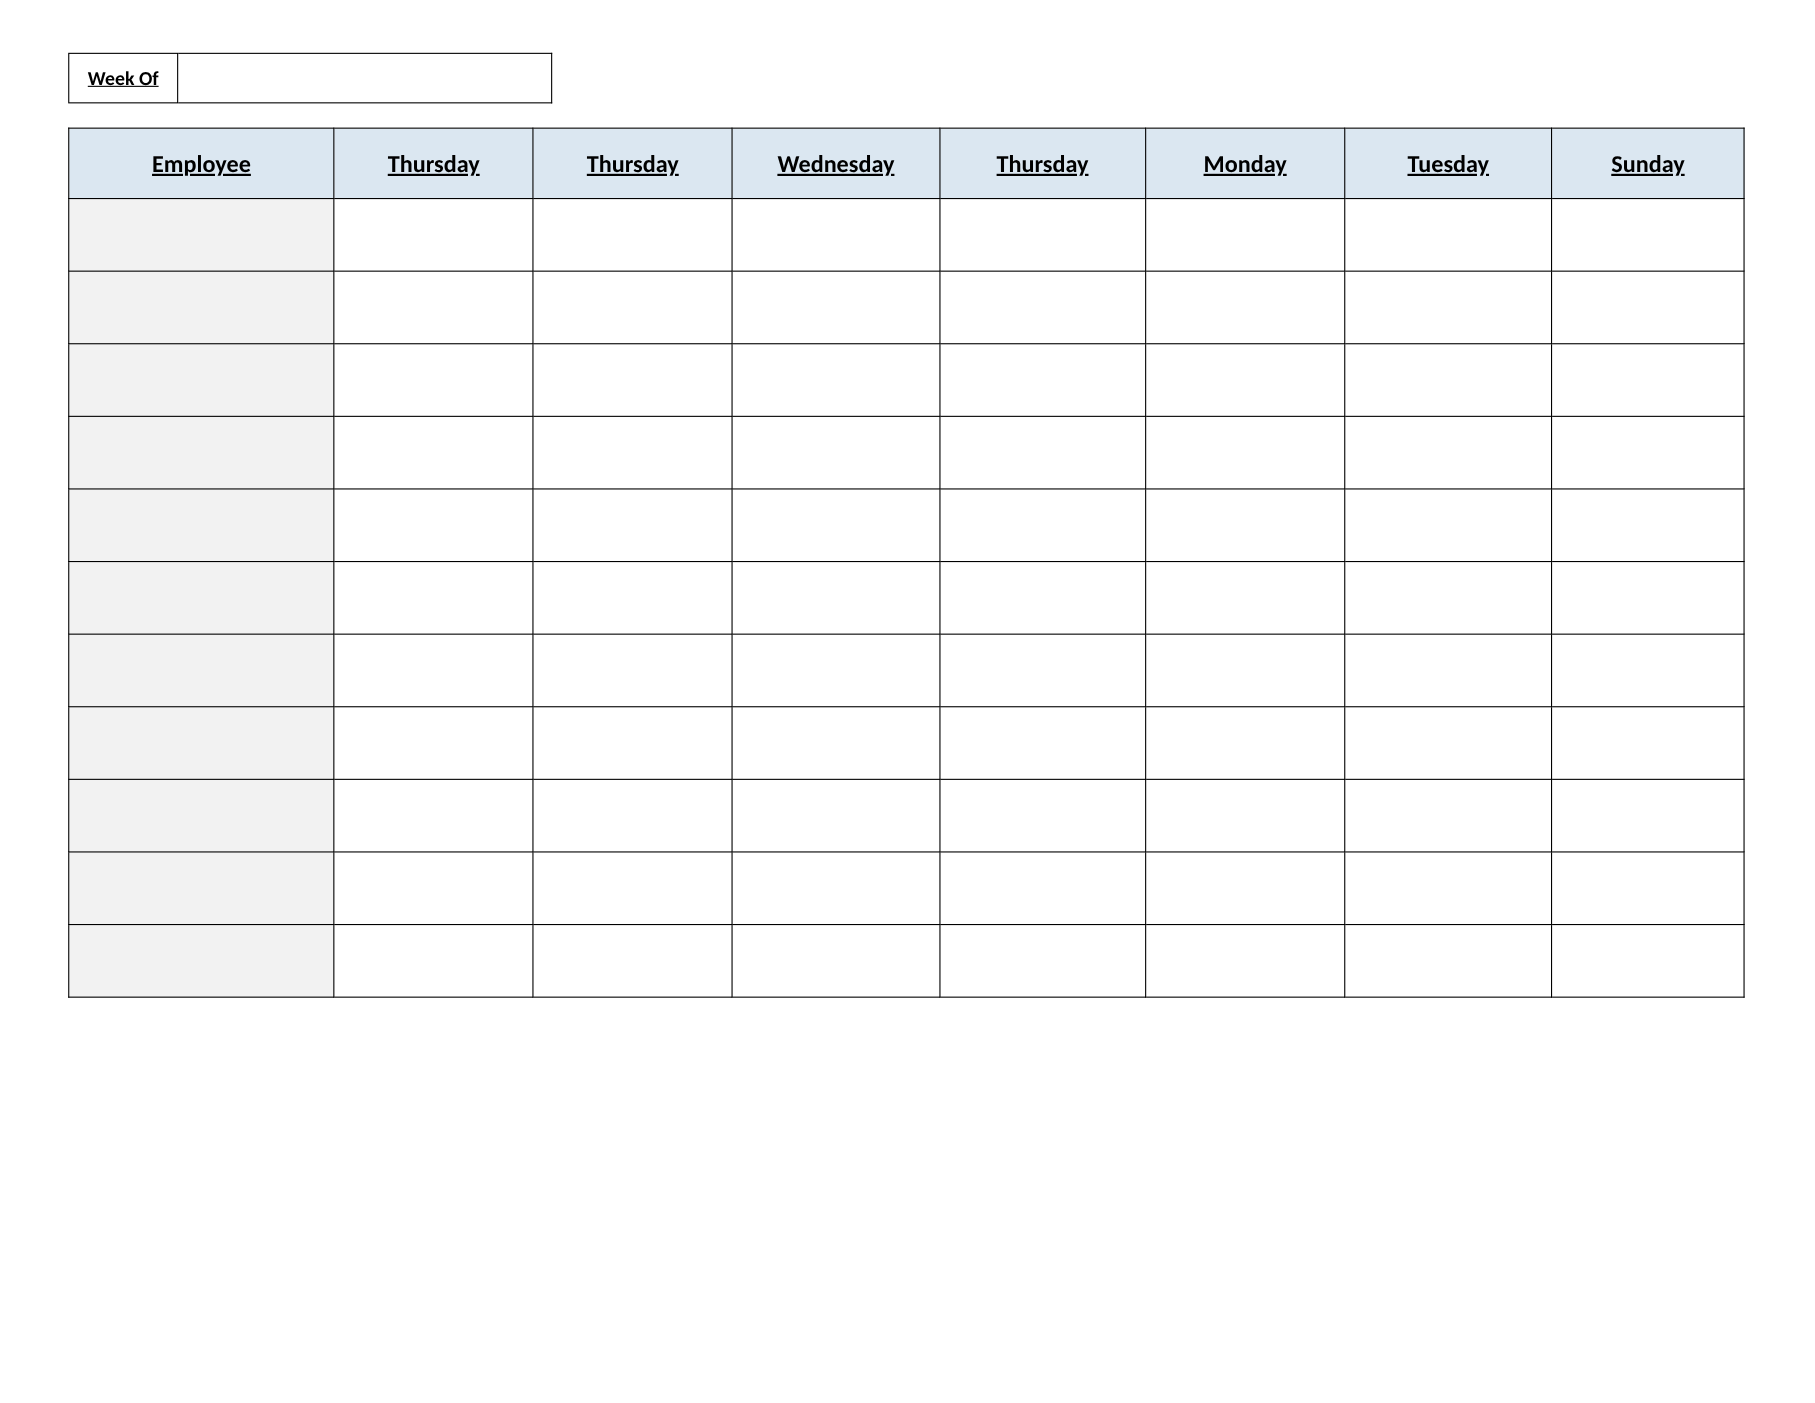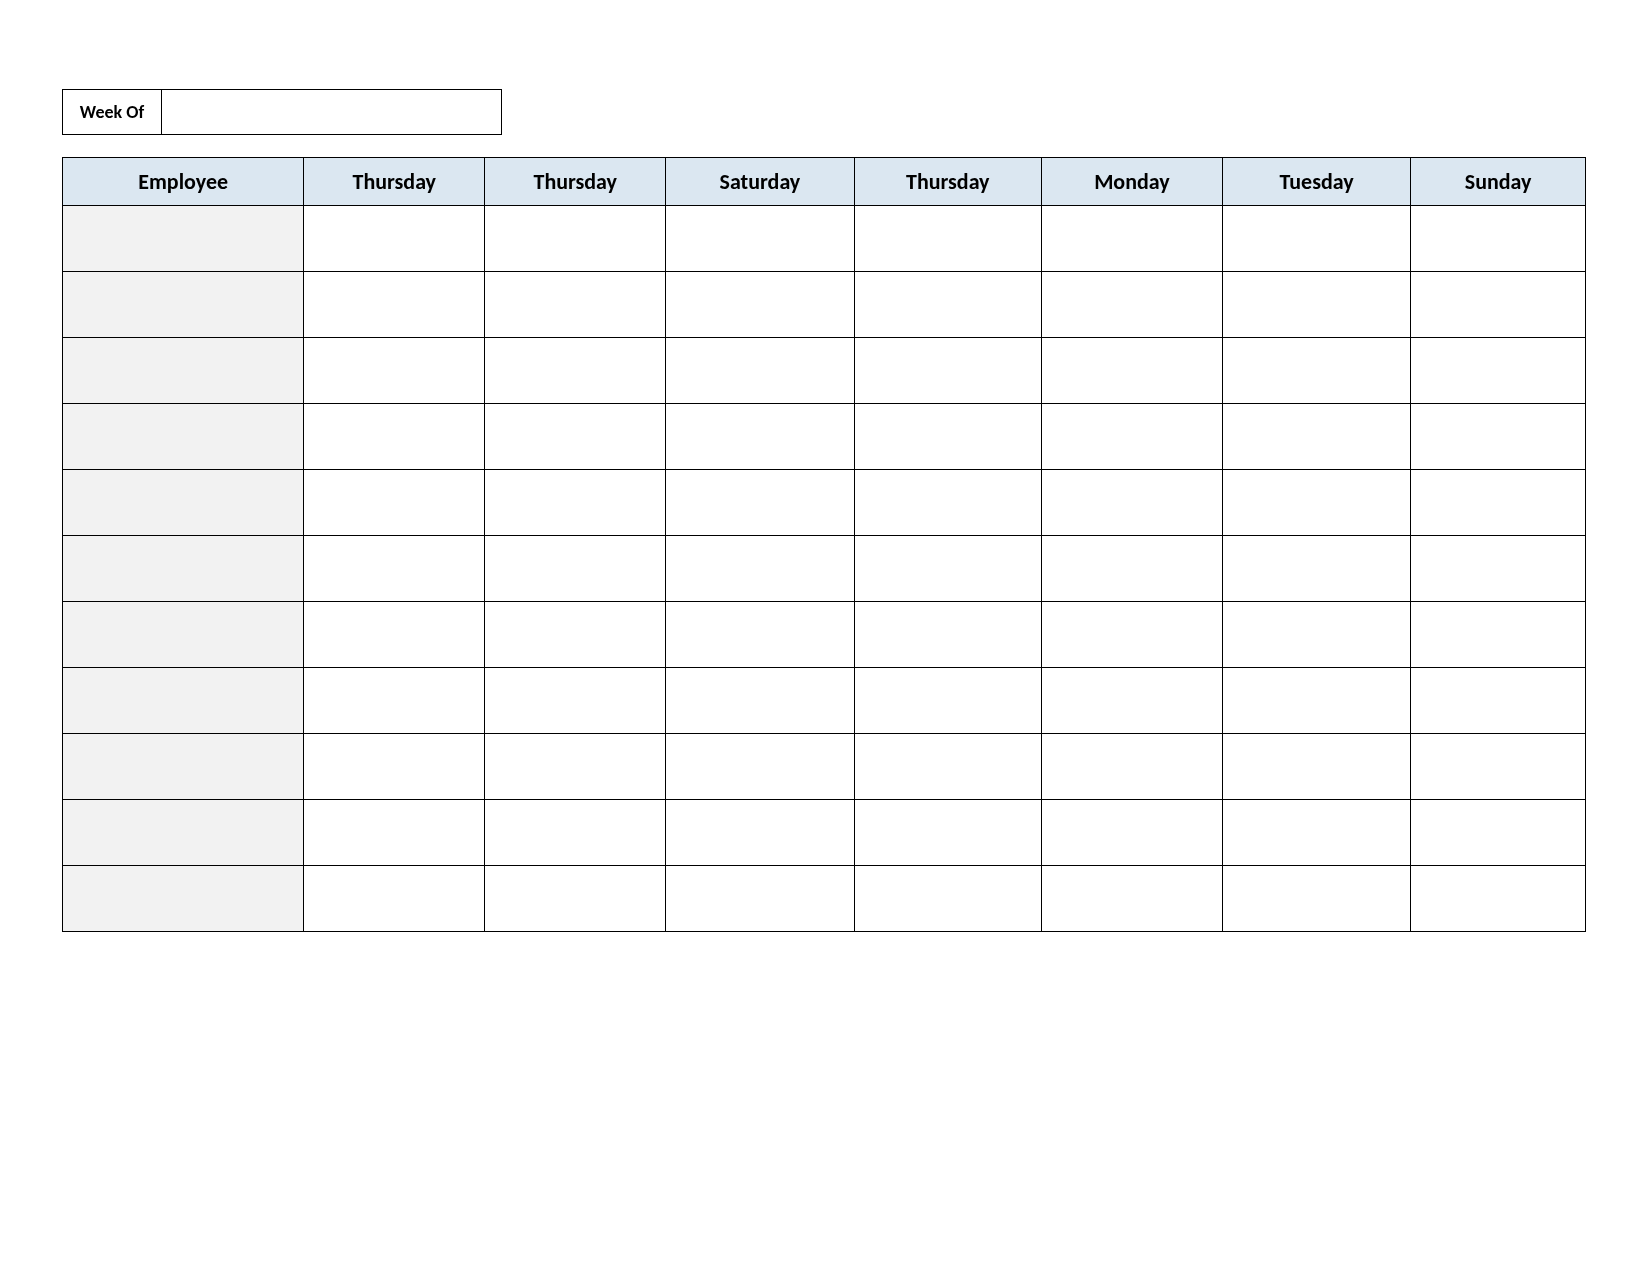--- a/index.html
+++ b/index.html
@@ -5,22 +5,23 @@
   html, body {
     margin: 0;
     padding: 0;
     width: 1650px;
     height: 1275px;
     background: #ffffff;
     font-family: Calibri, Arial, sans-serif;
     color: #000;
   }
   .page {
-    padding: 89px 62px 0 62px;
-    box-sizing: border-box;
+    padding: 48px 62px 0 62px;
+    box-sizing: border-box;
+    text-decoration: underline;
   }
 
   
   .weekof {
     display: flex;
     margin-bottom: 22px;
   }
   .weekof-label {
     border: 1px solid #000;
     width: 100px;
@@ -49,21 +50,21 @@
     border-collapse: collapse;
     width: 1524px;
     table-layout: fixed;
   }
   table.schedule th,
   table.schedule td {
     border: 1px solid #000;
     box-sizing: border-box;
   }
   table.schedule th {
-    height: 48px;
+    height: 64px;
     font-size: 22px;
     font-weight: 700;
     text-align: center;
     vertical-align: middle;
     background: #dbe7f1;
   }
   table.schedule td {
     height: 66px;
     background: #ffffff;
   }
@@ -97,21 +98,21 @@
       <col class="c-thu">
       <col class="c-day">
       <col class="c-sat">
       <col class="c-sun">
     </colgroup>
     <thead>
       <tr>
         <th>Employee</th>
         <th>Thursday</th>
         <th>Thursday</th>
-        <th>Saturday</th>
+        <th>Wednesday</th>
         <th>Thursday</th>
         <th>Monday</th>
         <th>Tuesday</th>
         <th>Sunday</th>
       </tr>
     </thead>
     <tbody>
       <tr>
         <td class="emp"></td>
         <td></td>

